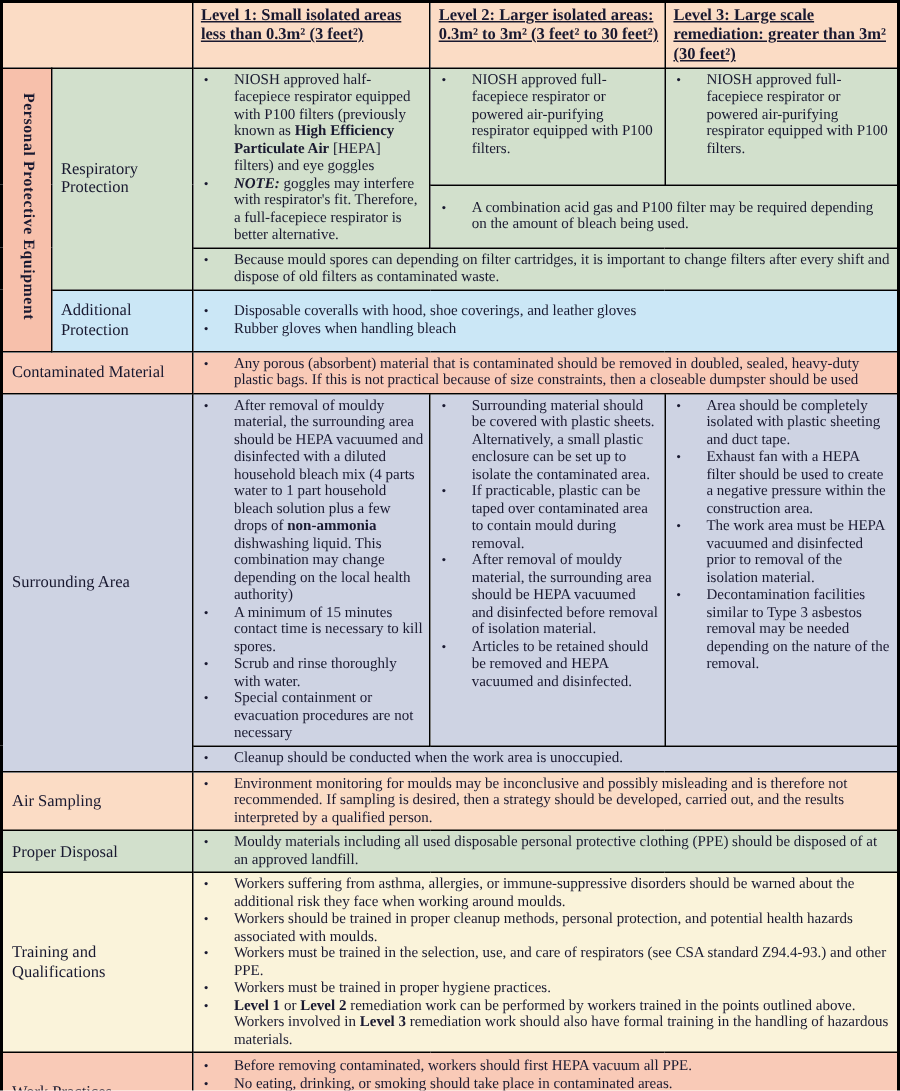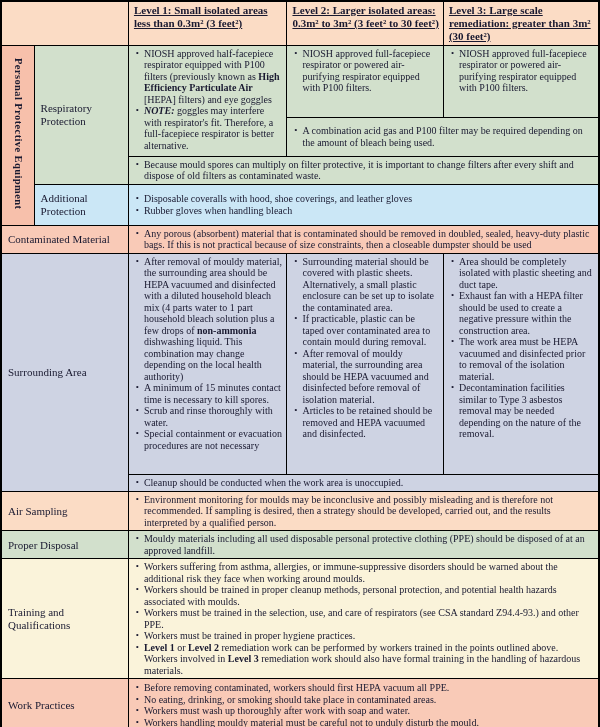--- a/index.html
+++ b/index.html
@@ -20,21 +20,21 @@
   td.label-cell{font-weight:normal;font-size:11px;vertical-align:middle;padding:2px 2px 2px 6px;line-height:1.15;}
   td.strip{text-align:center;vertical-align:middle;padding:2px 0;}
   .vert-label{writing-mode:vertical-rl;font-weight:bold;font-size:10.5px;letter-spacing:0.4px;
               white-space:nowrap;display:inline-block;}
   .bg-peach{background:var(--peach);} .bg-strip{background:var(--salmon_strip);}
   .bg-salmon{background:var(--salmon_row);} .bg-green{background:var(--green);}
   .bg-blue{background:var(--blue);} .bg-lav{background:var(--lavender);}
   .bg-cream{background:var(--cream);}
   .bullet{display:flex;align-items:flex-start;}
   .bullet .dot{flex:0 0 13px;text-align:center;font-size:9px;line-height:11.5px;}
-  .bullet .bt{flex:1 1 auto;}
+  .bullet .bt{flex:1 1 auto;margin-left:12px;}
   .b{font-weight:bold;} .i{font-style:italic;}
   td.vmid{vertical-align:middle;}
 </style>
 </head>
 <body>
 
 <div class="sheet">
   <table class="remediation">
     <colgroup>
       <col style="width:33px">
@@ -87,21 +87,21 @@
               <span class="dot">•</span>
               <span class="bt">A combination acid gas and P100 filter may be required depending on the amount of bleach being used.</span>
             </div>
           </td>
     </tr>
 
     <tr style="height:28px">
       <td colspan="3" class="bg-green vmid">
             <div class="bullet">
               <span class="dot">•</span>
-              <span class="bt">Because mould spores can multiply on filter protective, it is important to change filters after every shift and dispose of old filters as contaminated waste.</span>
+              <span class="bt">Because mould spores can depending on filter cartridges, it is important to change filters after every shift and dispose of old filters as contaminated waste.</span>
             </div>
           </td>
     </tr>
 
     <tr style="height:41px">
       <td class="bg-blue label-cell">Additional Protection</td>
       <td colspan="3" class="bg-blue vmid">
             <div class="bullet">
               <span class="dot">•</span>
               <span class="bt">Disposable coveralls with hood, shoe coverings, and leather gloves</span>

